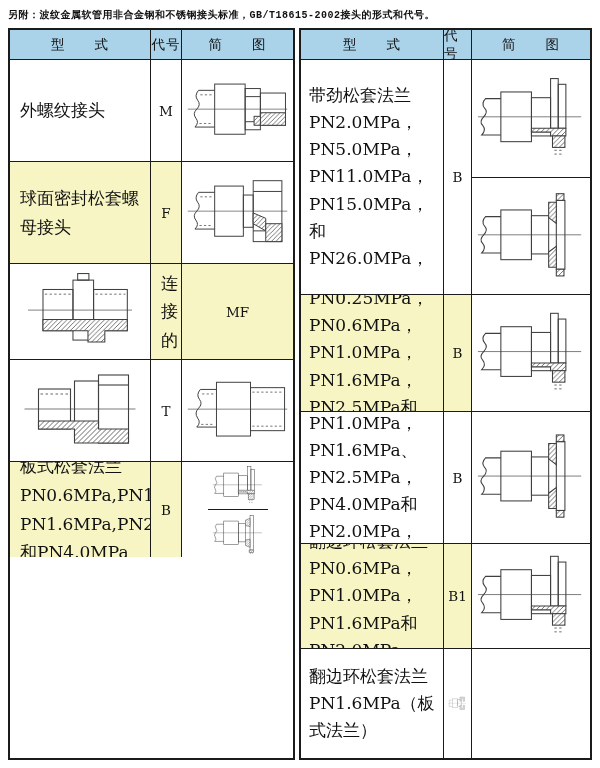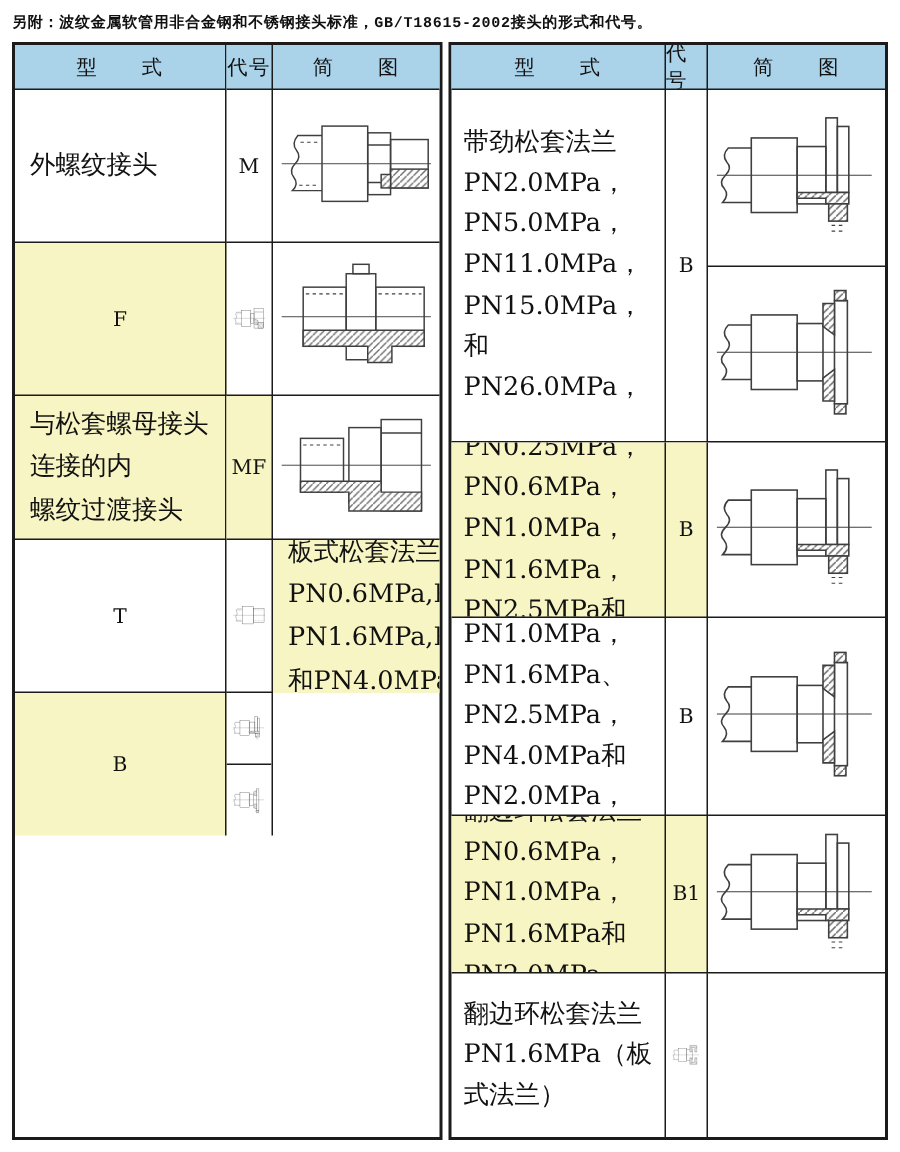--- a/index.html
+++ b/index.html
@@ -82,20 +82,21 @@
           <rect x="32" y="18" width="34" height="56"></rect>
           <rect x="66" y="23" width="17" height="46"></rect>
           <line x1="66" y1="32" x2="83" y2="32"></line>
           <line x1="66" y1="60" x2="83" y2="60"></line>
           <rect x="83" y="28" width="28" height="36"></rect>
           <rect class="h" x="83" y="50" width="28" height="14"></rect>
           <rect class="h" x="76" y="54" width="7" height="10"></rect>
         </svg>
       </div>
 
+      <div class="type hl">球面密封松套螺母接头</div>
       <div class="code hl">F</div>
       <div class="dgc">
         <svg class="dg" viewBox="0 0 115 95" preserveAspectRatio="xMidYMid meet">
           <line class="cl" x1="2" y1="46" x2="113" y2="46"></line>
           <path d="M32,25 H14 q-5,6 -1,11 q4,5 -1,10 q-5,5 -1,10 q4,5 -1,10 H32"></path>
           <line class="dsh" x1="16" y1="30" x2="30" y2="30"></line>
           <line class="dsh" x1="15" y1="62" x2="30" y2="62"></line>
           <rect x="32" y="18" width="32" height="56"></rect>
           <rect x="64" y="28" width="11" height="36"></rect>
           <rect x="75" y="12" width="32" height="68"></rect>

